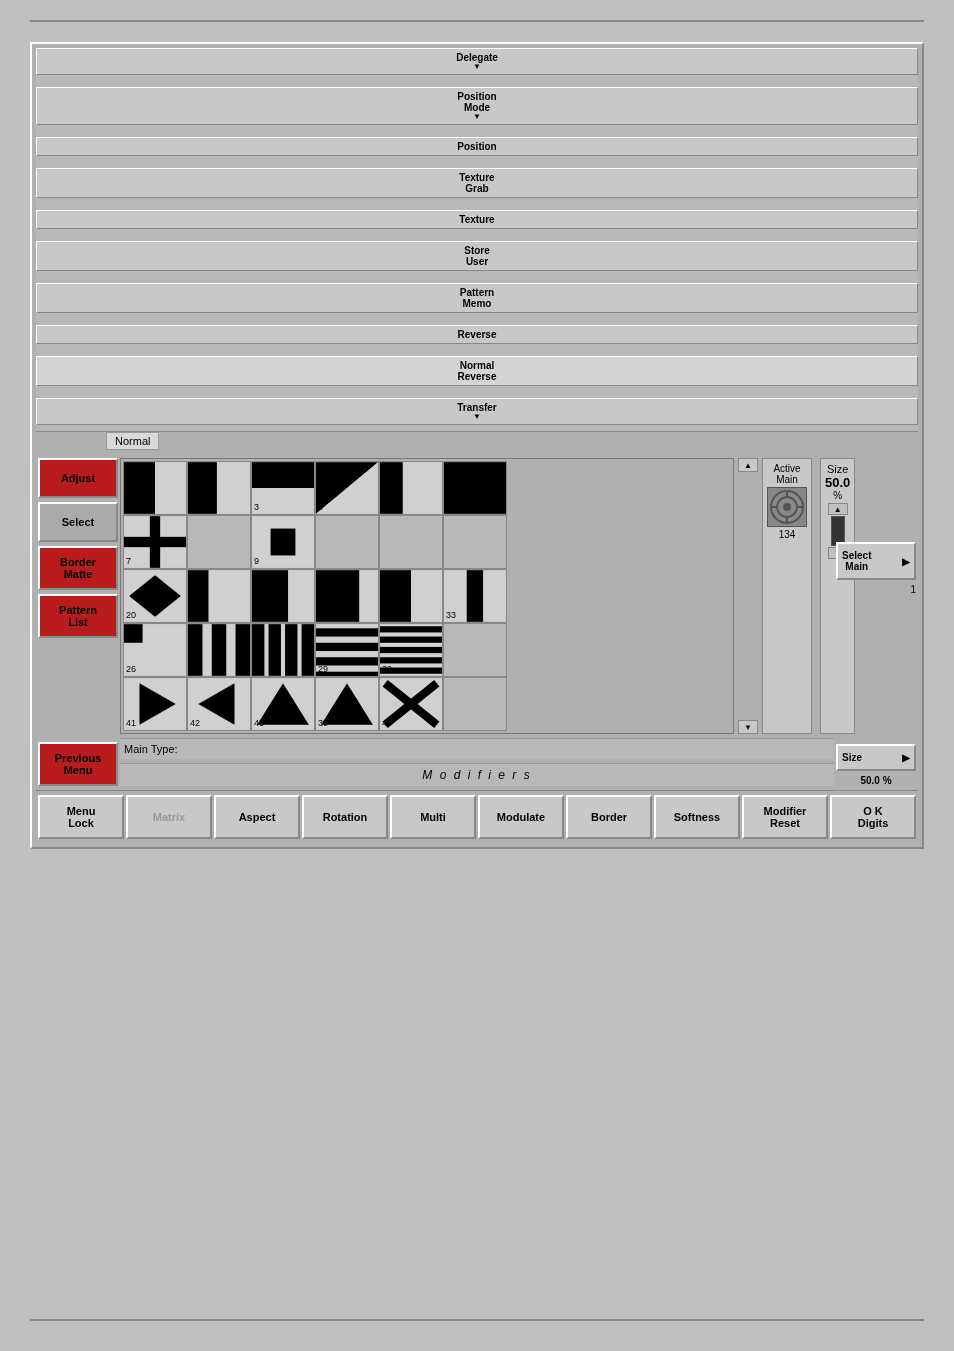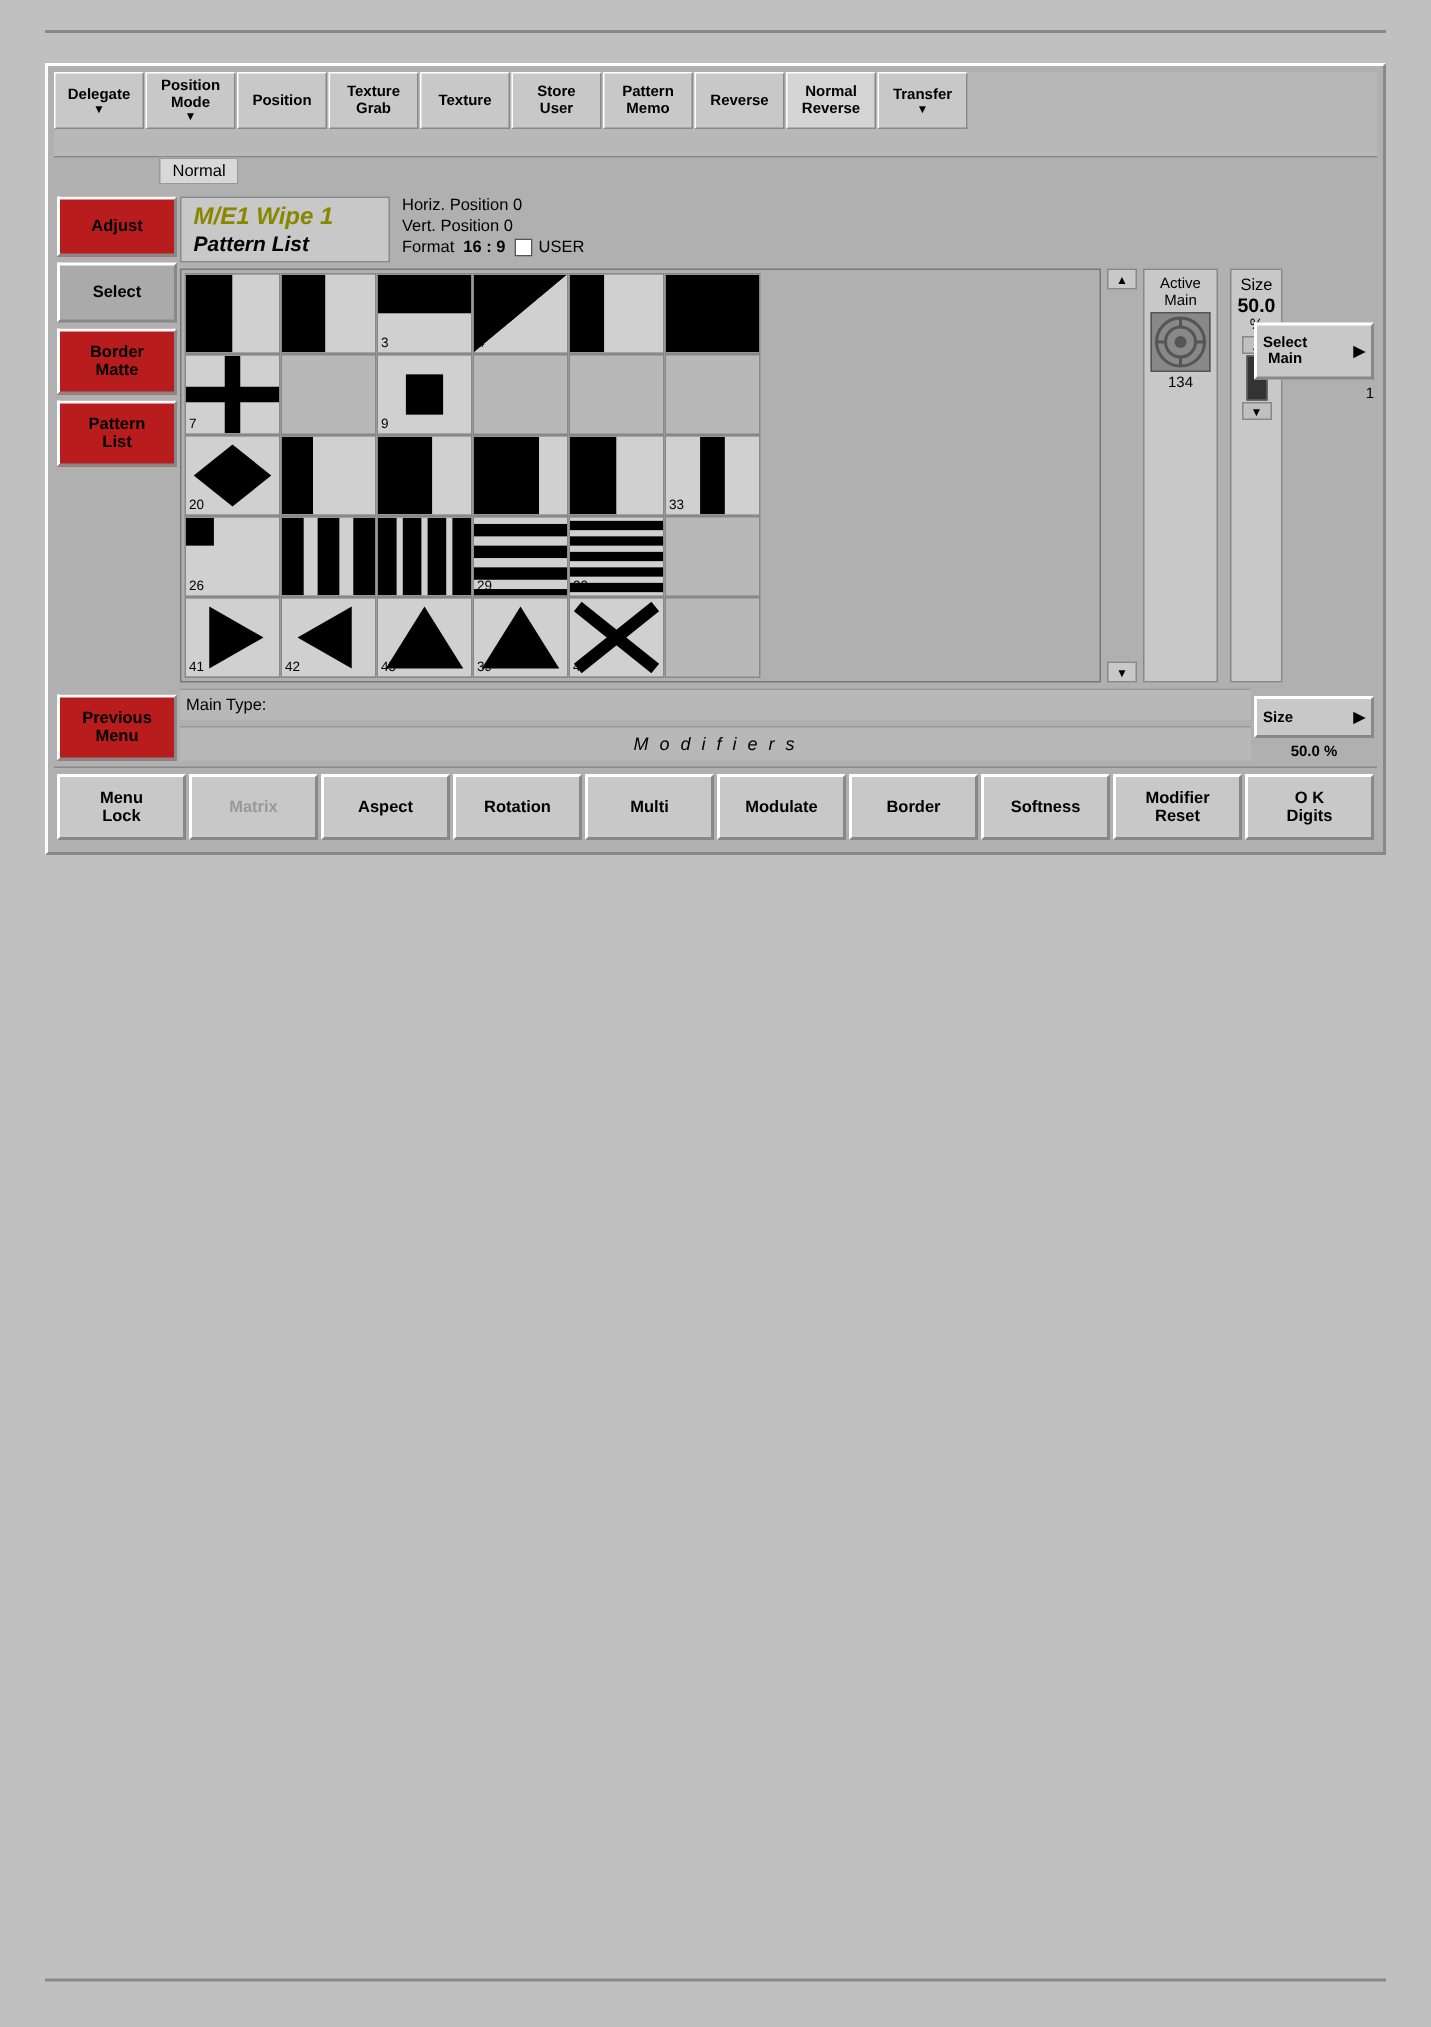--- a/index.html
+++ b/index.html
@@ -39,25 +39,26 @@
       border: 2px solid #888;
       border-top: 2px solid #fff;
       border-left: 2px solid #fff;
       padding: 4px;
       display: flex;
       flex-direction: column;
     }
     
     .nav-bar {
       display: flex;
+      flex-direction: column;
       align-items: stretch;
       background: #b8b8b8;
       border-bottom: 1px solid #888;
-      gap: 1px;
-      padding-bottom: 18px;
+      gap: 12px;
+      padding-bottom: 6px;
     }
     .nav-btn {
       background: #c8c8c8;
       border: 1px solid #888;
       border-top: 1px solid #fff;
       border-left: 1px solid #fff;
       padding: 3px 6px;
       text-align: center;
       font-size: 10px;
       font-weight: bold;
@@ -476,38 +477,20 @@
           <span>Pattern<br>List</span>
         </div>
         <div class="sidebar-spacer"></div>
         <div class="sidebar-btn">
           <span>Previous<br>Menu</span>
         </div>
       </div>
 
       <div class="center-area">
 
-        <div class="info-section">
-          <div class="title-block">
-            <div class="title-me">M/E1 Wipe 1</div>
-            <div class="title-pattern">Pattern List</div>
-          </div>
-          <div class="position-block">
-            <div>Horiz. Position 0</div>
-            <div>Vert. Position 0</div>
-            <div class="format-row">
-              <span class="format-label">Format</span>
-              <span class="format-value">16 : 9</span>
-              <div class="user-checkbox">
-                <div class="checkbox-box"></div>
-                <span>USER</span>
-              </div>
-            </div>
-          </div>
-        </div>
 
         <div class="pattern-grid-container">
           <div class="pattern-grid">
 
             <div class="pattern-row">
               <div class="pattern-cell">
                 <svg class="cell-svg" viewBox="0 0 60 50">
                     <rect x="0" y="0" width="30" height="50" fill="#000"></rect>
                     <rect x="30" y="0" width="30" height="50" fill="#d0d0d0"></rect>
                   </svg>

